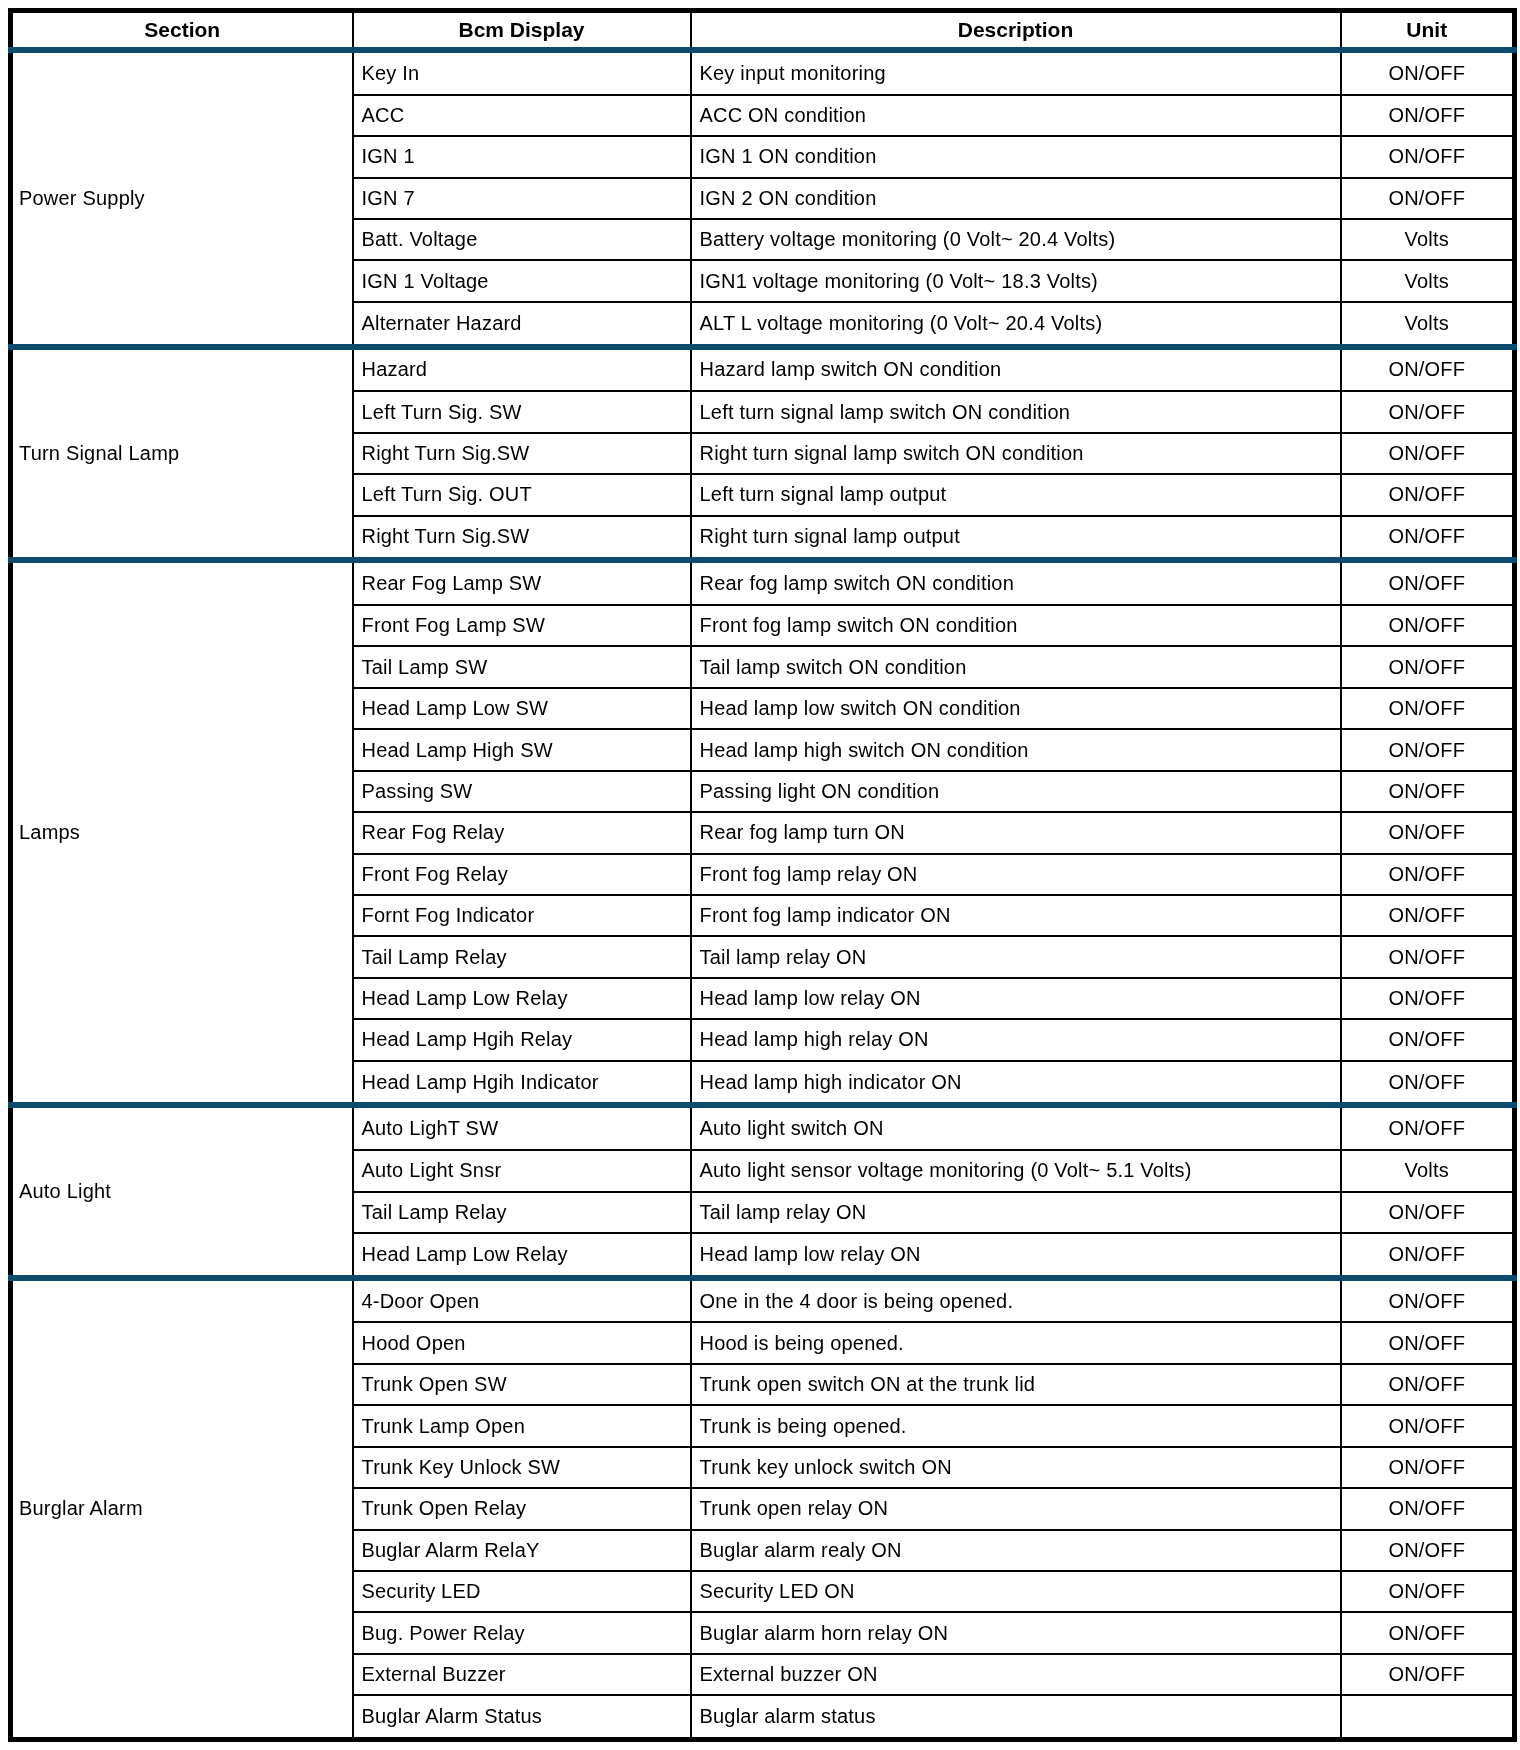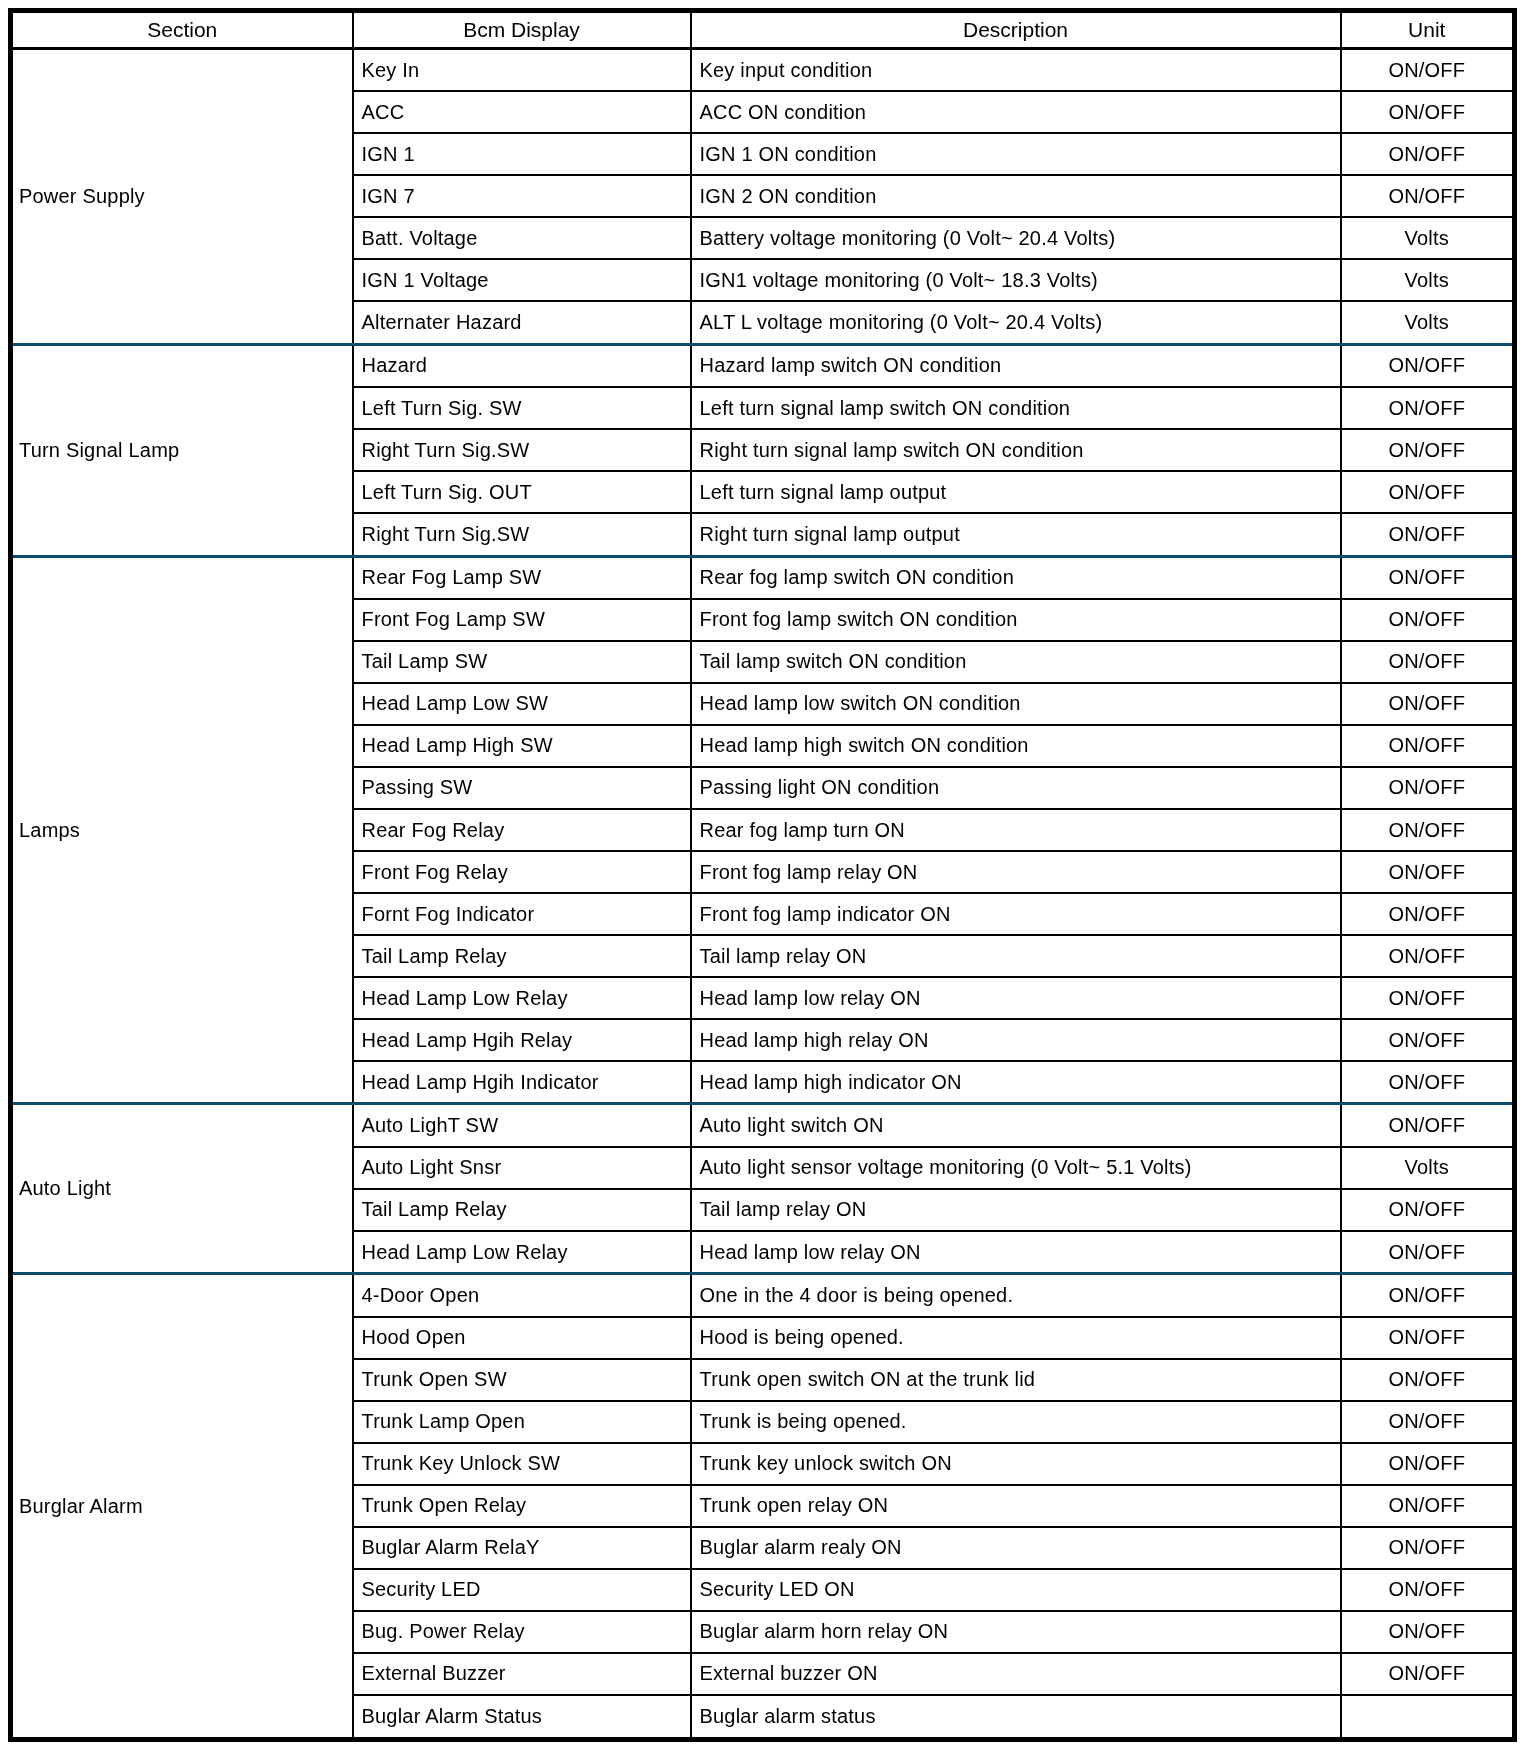--- a/index.html
+++ b/index.html
@@ -27,21 +27,21 @@
   table.bcm col.c-section { width: 342px; }
   table.bcm col.c-display { width: 338px; }
   table.bcm col.c-desc    { width: 650px; }
   table.bcm col.c-unit    { width: 174px; }
 
   table.bcm th {
     border: 2px solid #000000;
     border-bottom: 3px solid #000000;
     height: 34px;
     font-size: 21px;
-    font-weight: normal;
+    font-weight: bold;
     text-align: center;
     vertical-align: middle;
     padding: 0 4px;
     overflow: hidden;
     white-space: nowrap;
     margin-top: 12px;
   }
   table.bcm td {
     border: 2px solid #000000;
     font-size: 20px;
@@ -55,21 +55,21 @@
   table.bcm td.section-cell {
     padding-left: 6px;
     text-align: left;
   }
   table.bcm td.unit-cell {
     text-align: center;
     padding: 0 14px;
   }
   
   table.bcm tr.group-start > td {
-    border-top: 3px solid #0c4a6e;
+    border-top: 6px solid #0c4a6e;
   }
 </style>
 </head>
 <body>
 
 <div class="page">
   <table class="bcm">
     <colgroup>
       <col class="c-section">
       <col class="c-display">
@@ -81,21 +81,21 @@
         <th>Section</th>
         <th>Bcm Display</th>
         <th>Description</th>
         <th>Unit</th>
       </tr>
     </thead>
     <tbody id="table-body">
         <tr class="group-start">
           <td class="section-cell" rowspan="7">Power Supply</td>
           <td class="display-cell">Key In</td>
-          <td class="description-cell">Key input condition</td>
+          <td class="description-cell">Key input monitoring</td>
           <td class="unit-cell">ON/OFF</td>
         </tr>
         <tr>
           <td class="display-cell">ACC</td>
           <td class="description-cell">ACC ON condition</td>
           <td class="unit-cell">ON/OFF</td>
         </tr>
         <tr>
           <td class="display-cell">IGN 1</td>
           <td class="description-cell">IGN 1 ON condition</td>

